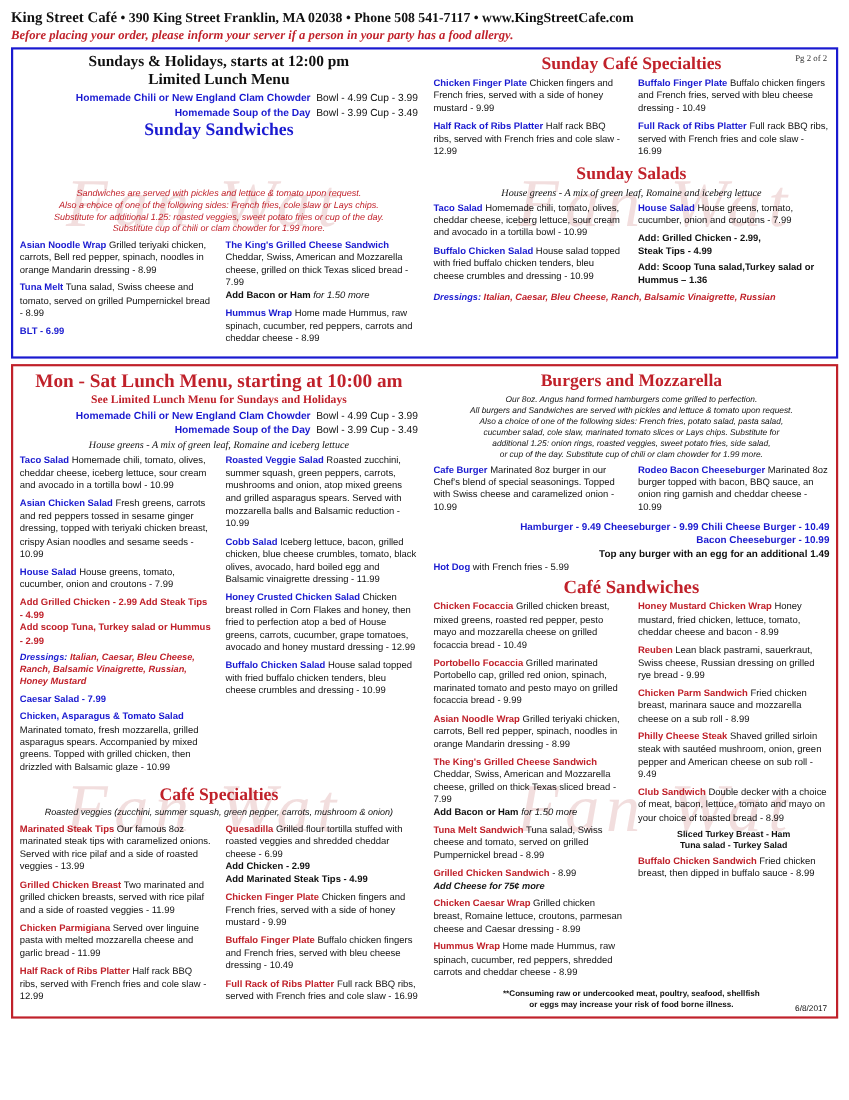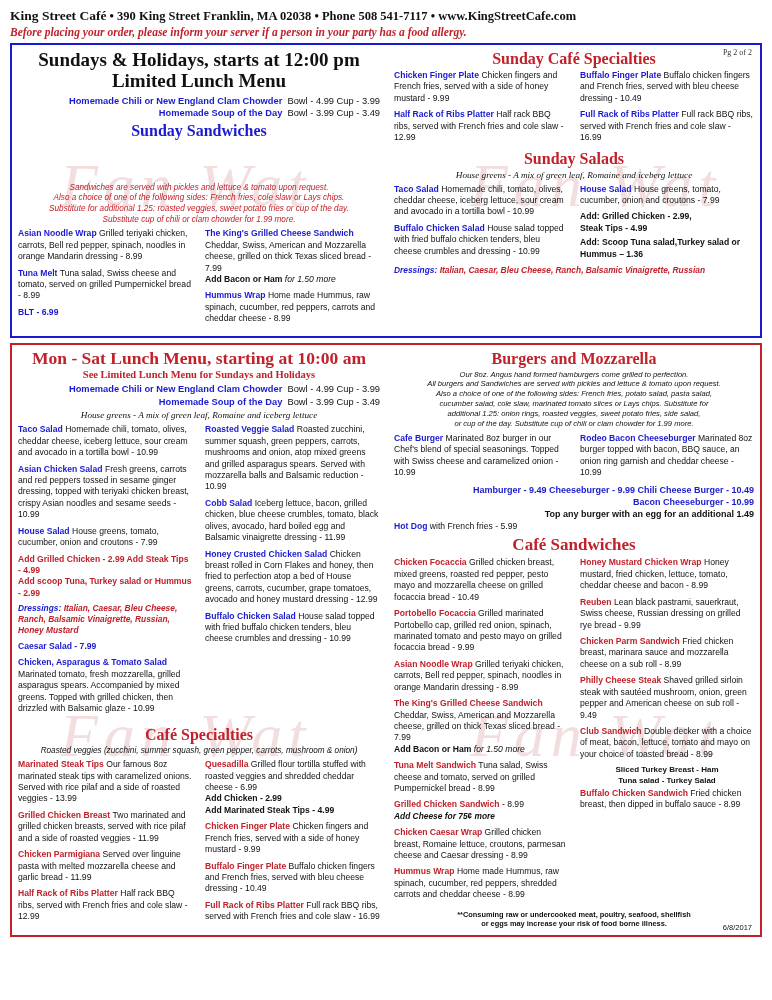--- a/index.html
+++ b/index.html
@@ -68,21 +68,21 @@
     color:#c0212a;
     font-size:16px;
     margin:1px 0 2px 0;
   }
   .sec-title.blue { color:#1a1ad0; }
   .big-title {
     text-align:center;
     font-family:"Liberation Serif", serif;
     font-weight:bold;
     color:#111;
-    font-size:19px;
+    font-size:14px;
     line-height:1.12;
   }
   .big-title.red { color:#c0212a; font-size:17.5px; }
   .sub-red {
     text-align:center; color:#c0212a; font-weight:bold;
     font-family:"Liberation Serif", serif; font-size:10.5px; margin-top:1px;
   }
   .soups { text-align:right; margin:3px 0 2px 0; }
   .soups div { font-size:9.3px; line-height:1.35; }
   .soups .nm { color:#1a1ad0; font-weight:bold; }

